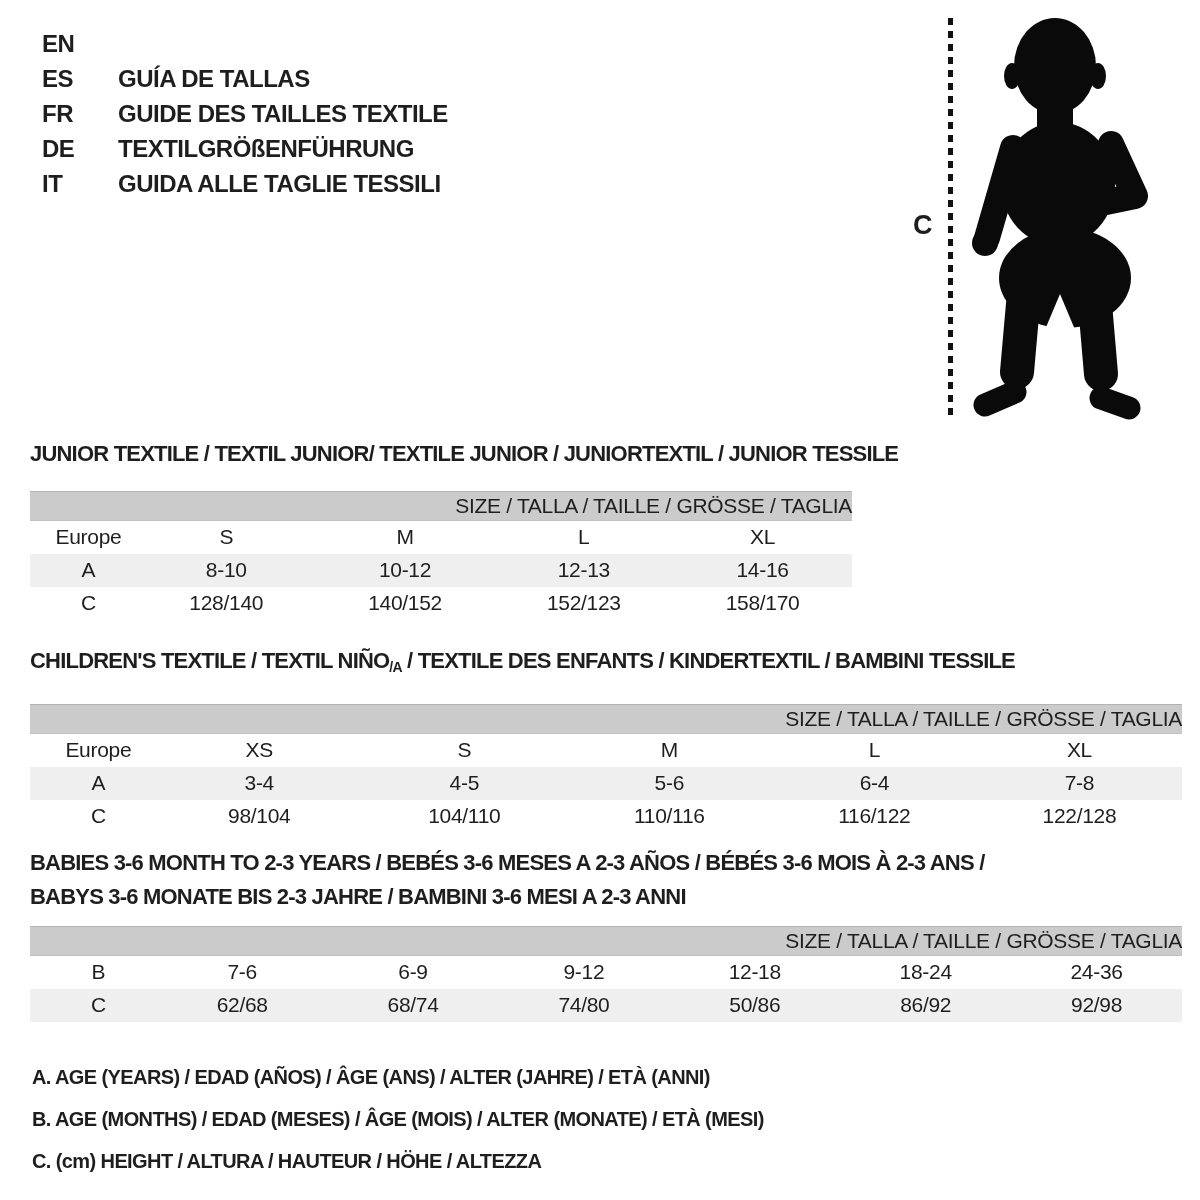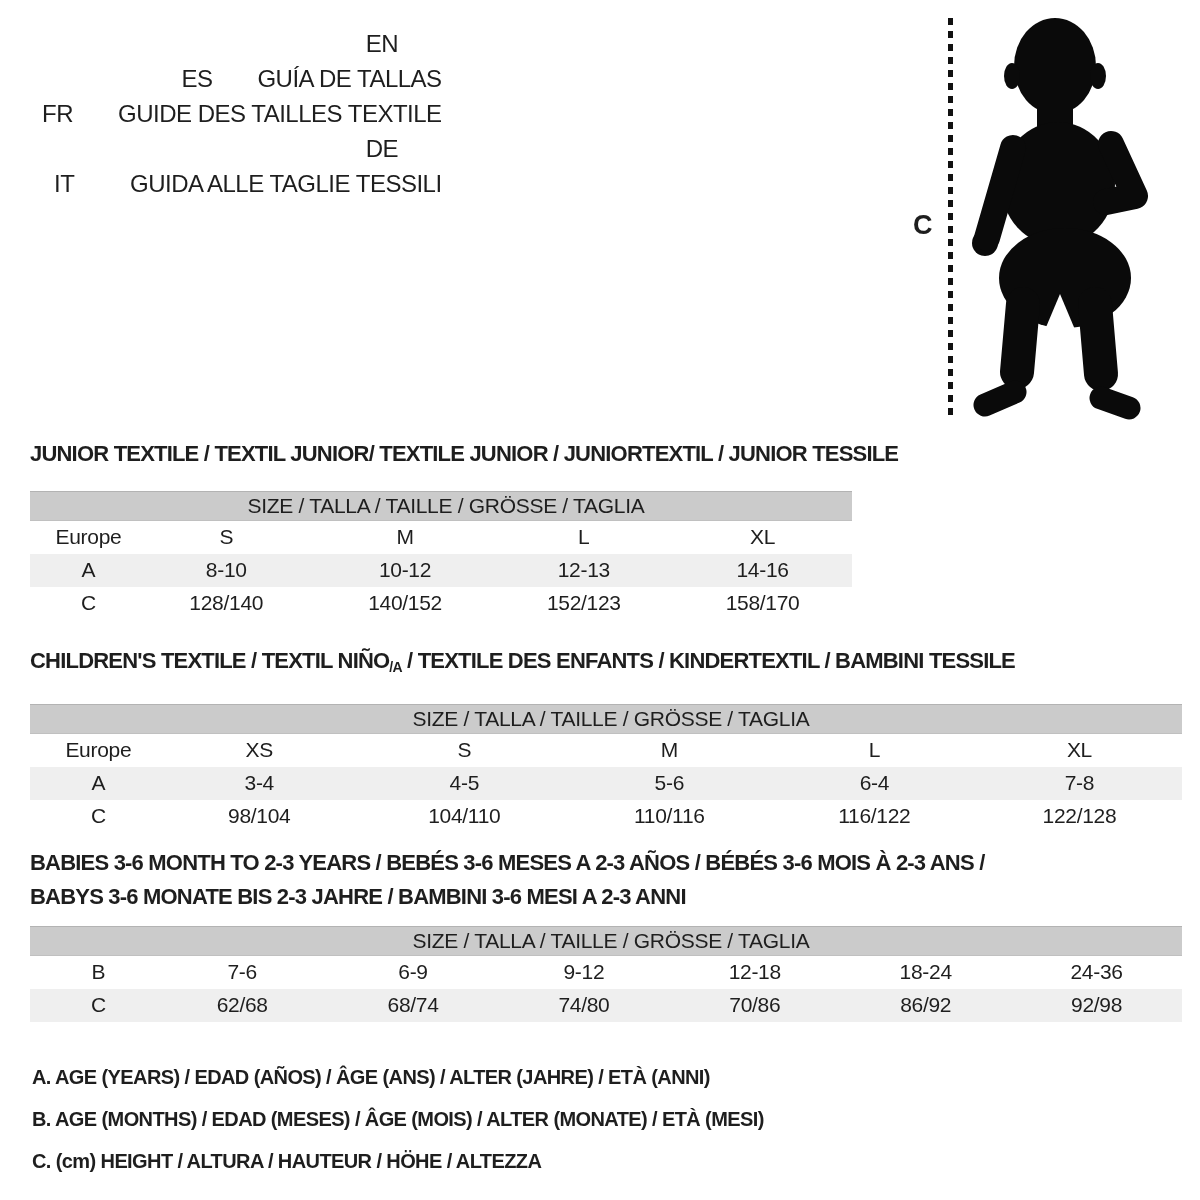--- a/index.html
+++ b/index.html
@@ -16,24 +16,23 @@
   
   .languages {
     position: absolute;
     left: 42px;
     top: 26px;
   }
   .lang-row {
     display: flex;
     height: 35px;
     align-items: center;
-    font-weight: 400;
+    font-weight: 700;
     font-size: 24px;
     letter-spacing: -0.5px;
-    justify-content: flex-end;
   }
   .lang-code { width: 76px; }
   
   .figure {
     position: absolute;
     left: 905px;
     top: 14px;
     width: 260px;
     height: 412px;
   }
@@ -86,21 +85,21 @@
     vertical-align: middle;
     padding: 0;
   }
   table.size-table td.lbl {
     text-align: center;
     padding-left: 10px;
   }
   tr.bar td {
     background: #cbcbcb;
     height: 29px;
-    text-align: center;
+    text-align: right;
     padding-left: 10px;
     border-top: 1px solid #b3b3b3;
     border-bottom: 1px solid #c0c0c0;
     letter-spacing: -0.3px;
   }
   tr.alt td { background: #efefef; }
   
   .legend { position: absolute; left: 32px; top: 1056px; }
   .legend-line {
     font-weight: 700;
@@ -122,20 +121,21 @@
     <div class="lang-row">
       <span class="lang-code">ES</span>
       <span>GUÍA DE TALLAS</span>
     </div>
     <div class="lang-row">
       <span class="lang-code">FR</span>
       <span>GUIDE DES TAILLES TEXTILE</span>
     </div>
     <div class="lang-row">
       <span class="lang-code">DE</span>
+      <span>TEXTILGRÖßENFÜHRUNG</span>
     </div>
     <div class="lang-row">
       <span class="lang-code">IT</span>
       <span>GUIDA ALLE TAGLIE TESSILI</span>
     </div>
   </div>
 
   <div class="figure">
     <span class="measure-label">C</span>
     <div class="dashed-line"></div>
@@ -271,21 +271,21 @@
         <td>9-12</td>
         <td>12-18</td>
         <td>18-24</td>
         <td>24-36</td>
       </tr>
       <tr class="alt">
         <td class="lbl">C</td>
         <td>62/68</td>
         <td>68/74</td>
         <td>74/80</td>
-        <td>70/86</td>
+        <td>50/86</td>
         <td>86/92</td>
         <td>92/98</td>
       </tr>
     </tbody>
       </table>
   </div>
 
   <div class="legend">
     <div class="legend-line">A. AGE (YEARS) / EDAD (AÑOS) / ÂGE (ANS) / ALTER (JAHRE) / ETÀ (ANNI)</div>
     <div class="legend-line">B. AGE (MONTHS) / EDAD (MESES) / ÂGE (MOIS) / ALTER (MONATE) / ETÀ (MESI)</div>

